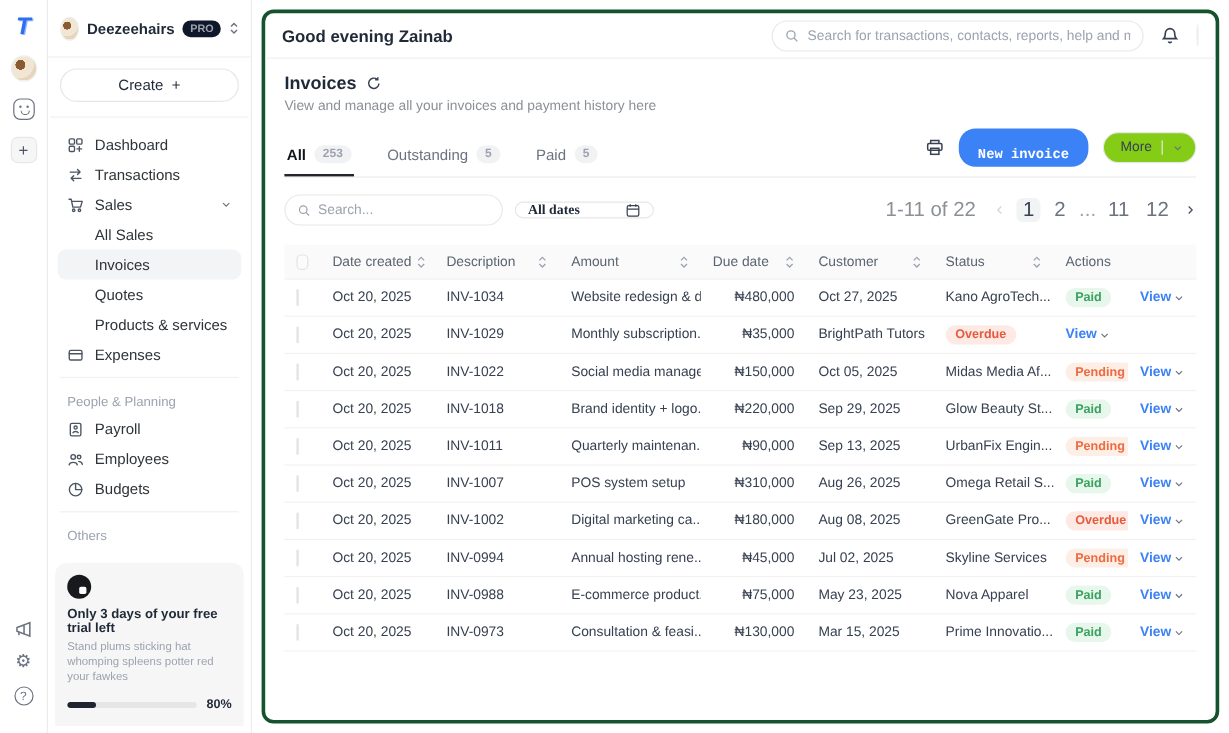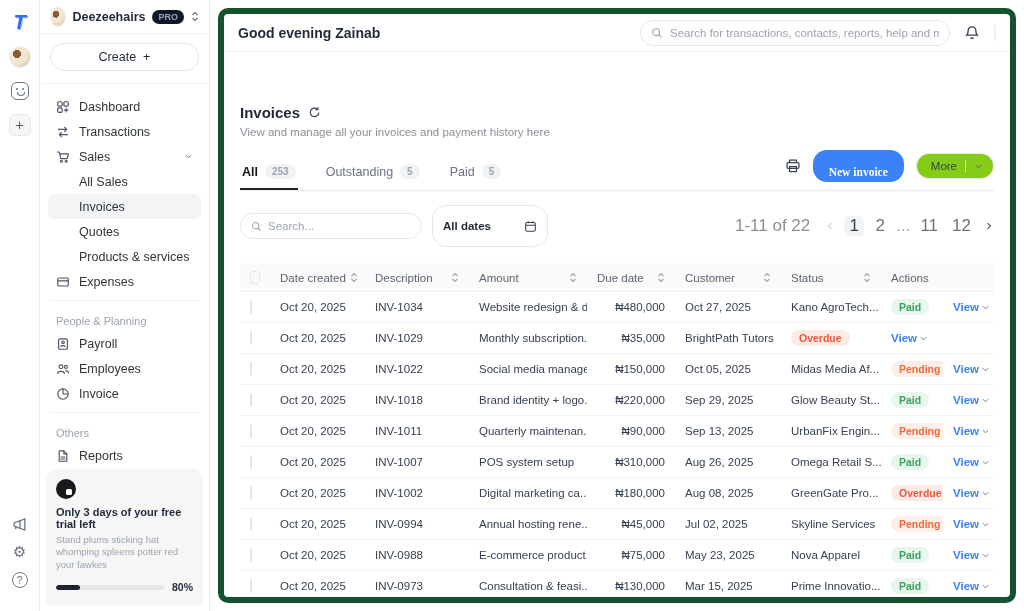--- a/index.html
+++ b/index.html
@@ -25,21 +25,21 @@
   .rail-plus { width:22px; height:22px; border:1px solid #e5e7eb; background:#f6f6f7; border-radius:6px;
     color:#4b5563; font-size:14px; line-height:20px; text-align:center; }
   .rail-bottom { display:flex; flex-direction:column; align-items:center; gap:11px; }
   .gear-glyph { font-size:15px; color:#6b7280; line-height:1; }
   .help-circle { width:16px; height:16px; border:1.3px solid #6b7280; border-radius:50%;
     font-size:10px; color:#6b7280; display:flex; align-items:center; justify-content:center; }
   .faded-dot { width:20px; height:20px; border-radius:50%; background:#eef0f2; }
 
   
   .sidebar { width:170px; border-right:1px solid #ececec; display:flex; flex-direction:column; flex-shrink:0; }
-  .workspace { height:34px; display:flex; align-items:center; gap:7px; padding:0 10px;
+  .workspace { height:48px; display:flex; align-items:center; gap:7px; padding:0 10px;
     border-bottom:1px solid #f1f1f1; cursor:pointer; }
   .workspace .avatar { width:20px; height:20px; }
   .ws-name { font-size:12.5px; font-weight:700; color:#1f2937; white-space:nowrap; }
   .pro-badge { background:#0f172a; color:#9ca3af; font-size:9px; font-weight:700;
     padding:2px 6px; border-radius:8px; }
   .ws-caret { margin-left:auto; color:#6b7280; }
   .create-wrap { padding:9px 10px 6px; }
   .create-btn { width:100%; height:28px; border:1px solid #e5e7eb; border-radius:15px; background:#fff;
     font-size:12.5px; color:#1f2937; display:flex; align-items:center; justify-content:center; gap:7px; cursor:pointer; }
   .side-scroll { flex:1; overflow:hidden; padding:4px 8px 0; }
@@ -57,22 +57,22 @@
     background:#fff; border-radius:1.5px; }
   .trial-title { font-size:11px; font-weight:700; color:#1f2937; margin-bottom:4px; }
   .trial-sub { font-size:9.5px; color:#9ca3af; line-height:1.35; margin-bottom:9px; }
   .trial-bar-row { display:flex; align-items:center; gap:8px; }
   .trial-track { flex:1; height:5px; border-radius:3px; background:#e6e6e8; overflow:hidden; }
   .trial-fill { height:100%; border-radius:3px; background:#1f2430; }
   .trial-pct { font-size:10.5px; font-weight:700; color:#1f2937; }
 
   
   .main { flex:1; padding:8px; }
-  .card { width:100%; height:100%; border:6px solid #14532d; border-radius:10px; display:flex;
-    flex-direction:column; overflow:hidden; background:#fff;gap:40px; }
+  .card { width:100%; height:100%; border:3px solid #14532d; border-radius:10px; display:flex;
+    flex-direction:column; overflow:hidden; background:#fff; }
   .topbar { height:38px; flex-shrink:0; border-bottom:1px solid #f0f0f0; display:flex; align-items:center;
     padding:0 14px; gap:14px; }
   .greeting { font-size:14px; font-weight:700; color:#1f2937; }
   .topbar-search { margin-left:auto; width:310px; height:26px; border:1px solid #e7e8ea; border-radius:14px;
     display:flex; align-items:center; gap:7px; padding:0 10px; }
   .topbar-search input, .mini-search input { border:none; outline:none; flex:1; font-size:11.5px;
     font-family:"Liberation Sans",sans-serif; color:#374151; background:transparent; }
   .topbar-search input::placeholder, .mini-search input::placeholder { color:#9ca3af; }
   .icon-btn { background:none; border:none; cursor:pointer; display:flex; align-items:center; padding:0; }
 
@@ -83,32 +83,32 @@
 
   .tabs-row { margin-top:12px; border-bottom:1px solid #ececec; display:flex; align-items:flex-end; }
   .tabs { display:flex; gap:26px; }
   .tab { display:flex; align-items:center; gap:7px; padding:8px 2px 9px; font-size:12.5px; color:#6b7280;
     cursor:pointer; border-bottom:2px solid transparent; }
   .tab.active { color:#111418; font-weight:800; border-bottom-color:#22262b; }
   .tab .count { background:#f1f2f4; color:#9ca3af; font-size:10px; font-weight:600;
     padding:2px 7px; border-radius:9px; }
   .tabs-actions { margin-left:auto; display:flex; align-items:center; gap:12px; padding-bottom:8px; }
   .btn-primary { height:26px; padding:16px 16px; border:none; border-radius:14px; background:var(--accent,#3b82f6);
-    color:#fff; font-size:11.5px; font-weight:600; cursor:pointer; font-family:Liberation Serif, serif; }
+    color:#fff; font-size:11.5px; font-weight:600; cursor:pointer; font-family:Liberation Mono, monospace; }
   .btn-more { height:26px; padding:0 10px 0 14px; border:1px solid #e7e8ea; border-radius:14px; background:#84cc16;
     font-size:11.5px; color:#374151; display:flex; align-items:center; gap:8px; cursor:pointer;
     font-family:"Liberation Sans",sans-serif; }
   .btn-more .sep { width:1px; height:12px; background:#e7e8ea; }
 
   .filter-row { margin-top:14px; display:flex; align-items:center; gap:10px; }
   .mini-search { width:182px; height:26px; border:1px solid #e7e8ea; border-radius:14px; display:flex;
     align-items:center; gap:6px; padding:0 10px; }
-  .date-select { width:116px; height:42px; border:1px solid #e7e8ea; border-radius:14px; display:flex;
+  .date-select { width:116px; height:14px; border:1px solid #e7e8ea; border-radius:14px; display:flex;
     align-items:center; justify-content:space-between; padding:0 10px; font-size:11.5px; font-weight:600;
-    color:#1f2937; cursor:pointer; }
+    color:#1f2937; cursor:pointer;font-family:Liberation Serif, serif; }
   .pagination { margin-left:auto; display:flex; align-items:center; gap:9px; font-size:17px; color:#8b9096; }
   .page-range { margin-right:6px; }
   .page-box { min-width:20px; height:20px; border-radius:5px; display:flex; align-items:center;
     justify-content:center; padding:0 4px; cursor:pointer; color:#6b7280; }
   .page-box.active { background:#f2f3f4; color:#374151; }
   .page-ellipsis { color:#9ca3af; }
   .pg-chev { cursor:pointer; display:flex; }
   .pg-chev.disabled { opacity:.45; }
 
   .table { margin-top:16px; font-size:11.5px; }
@@ -258,21 +258,21 @@
           </span>
           <span>Employees</span>
         </div>
         <div class="nav-item">
           <span class="nav-ic">
             <svg width="14" height="14" viewBox="0 0 14 14" fill="none" stroke="#4b5563" stroke-width="1.15" stroke-linecap="round" stroke-linejoin="round">
               <circle cx="7" cy="7" r="5.2"></circle>
               <path d="M7 1.8V7h5.2"></path>
             </svg>
           </span>
-          <span>Invoice</span>
+          <span>Budgets</span>
         </div>
         <div class="nav-divider"></div>
         <div class="nav-title">Others</div>
         <div class="nav-item">
           <span class="nav-ic">
             <svg width="14" height="14" viewBox="0 0 14 14" fill="none" stroke="#4b5563" stroke-width="1.15" stroke-linecap="round" stroke-linejoin="round">
               <path d="M3.2 1.8h4.6l3 3v7.4H3.2z"></path>
               <path d="M7.8 1.8v3h3"></path>
               <path d="M5 8h4M5 10h4"></path>
             </svg>

